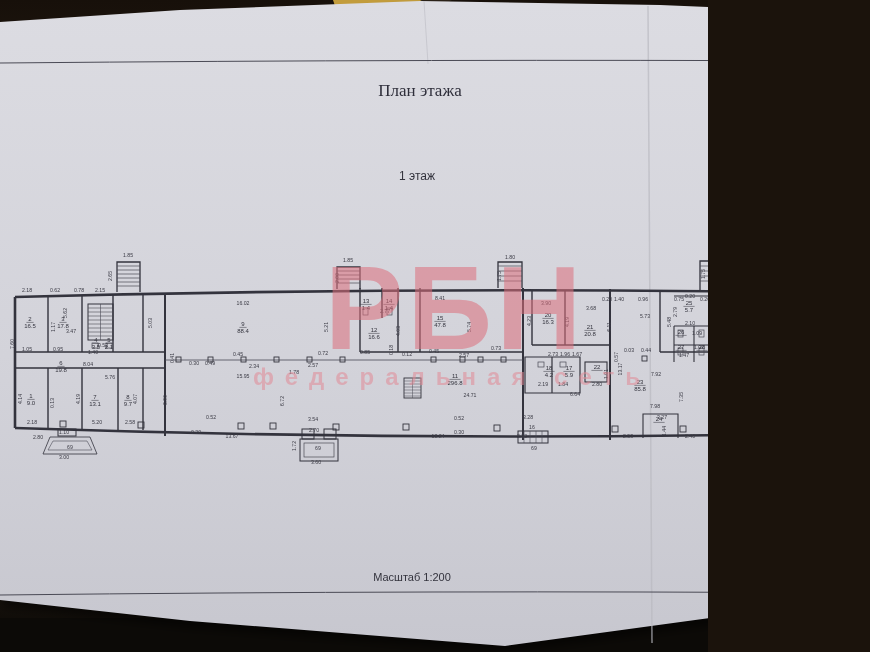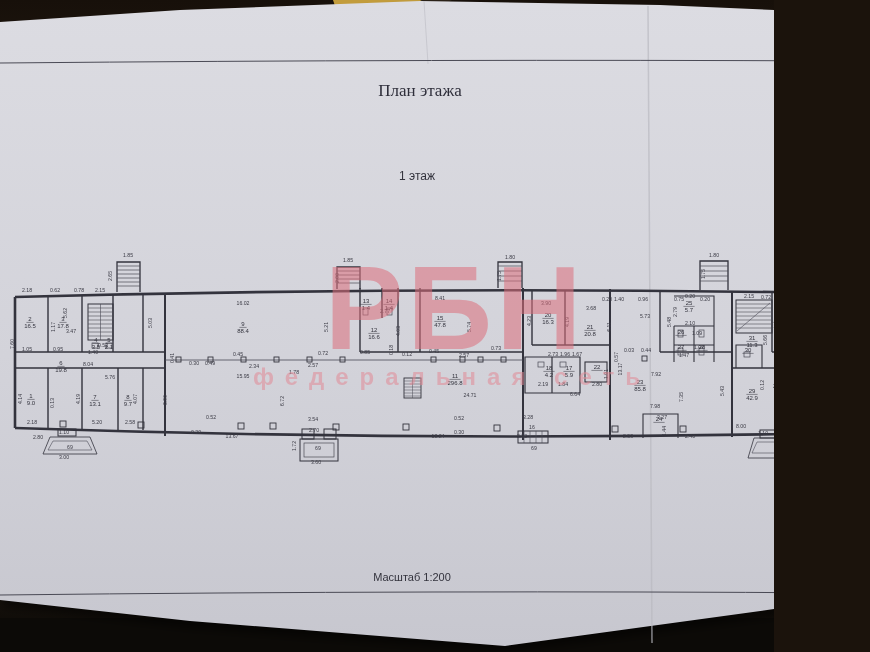--- a/index.html
+++ b/index.html
@@ -1,16 +1,16 @@
 <!DOCTYPE html>
 <html><head>
 <meta charset="utf-8">
 <style>
   html,body{margin:0;padding:0;background:#1b130c;}
-  .scene{position:relative;width:774px;height:652px;overflow:hidden;
+  .scene{position:relative;width:708px;height:652px;overflow:hidden;
          font-family:"Liberation Sans", sans-serif;}
   svg{display:block}
   .dim{font:5.2px "Liberation Sans", sans-serif;fill:#3c3c46;text-anchor:middle;}
   .rnum{font:6px "Liberation Sans", sans-serif;fill:#34343e;text-anchor:middle;}
   .rarea{font:6px "Liberation Sans", sans-serif;fill:#34343e;text-anchor:middle;}
   .rline{stroke:#34343e;stroke-width:.5;}
   .wall{stroke:#33333d;fill:none;}
   .thin{stroke:#4a4a55;fill:none;}
   .title-text{font:17px "Liberation Serif", serif;fill:#2e2e3a;text-anchor:middle;}
   .floor-text{font:12px "Liberation Sans", sans-serif;fill:#33333d;text-anchor:middle;}

